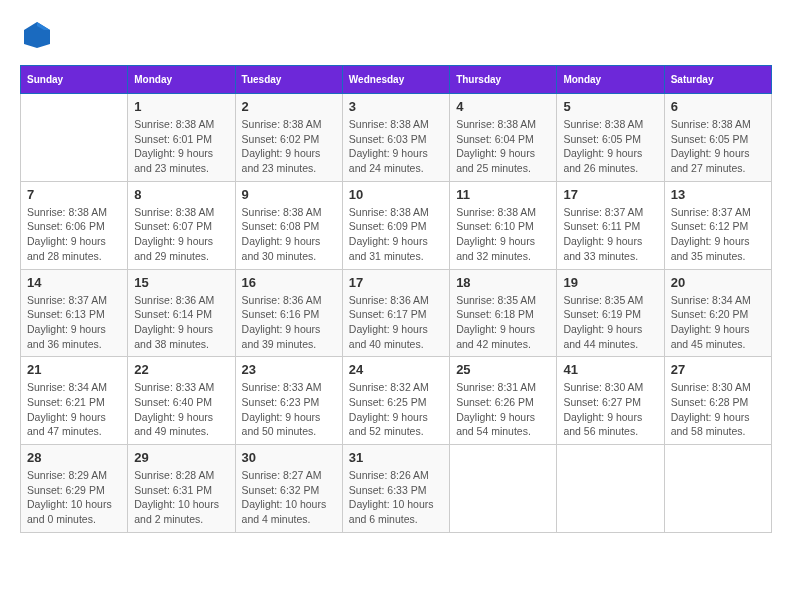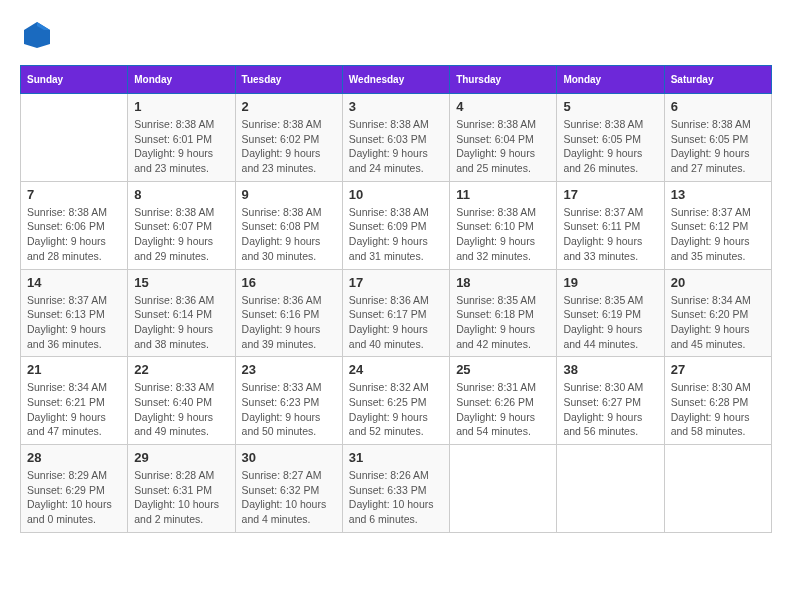--- a/index.html
+++ b/index.html
@@ -277,21 +277,21 @@
 Sunset: 6:25 PM
 Daylight: 9 hours and 52 minutes.</div>
         </td>
         <td>
           <span class="day-number">25</span>
           <div class="day-info">Sunrise: 8:31 AM
 Sunset: 6:26 PM
 Daylight: 9 hours and 54 minutes.</div>
         </td>
         <td>
-          <span class="day-number">38</span>
+          <span class="day-number">41</span>
           <div class="day-info">Sunrise: 8:30 AM
 Sunset: 6:27 PM
 Daylight: 9 hours and 56 minutes.</div>
         </td>
         <td>
           <span class="day-number">27</span>
           <div class="day-info">Sunrise: 8:30 AM
 Sunset: 6:28 PM
 Daylight: 9 hours and 58 minutes.</div>
         </td>

